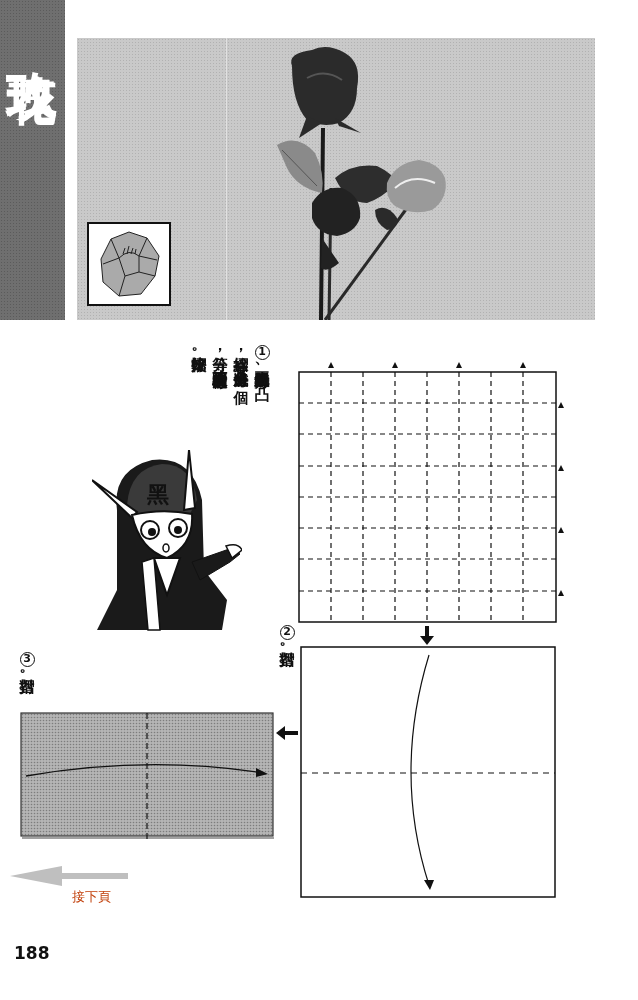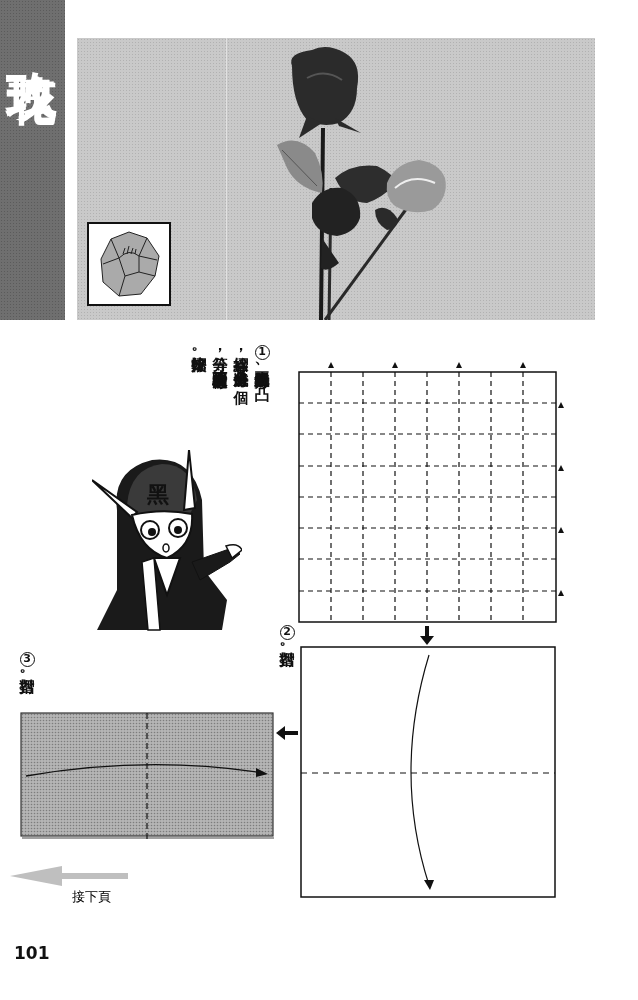--- a/index.html
+++ b/index.html
@@ -47,21 +47,21 @@
     color: #111;
   }
   .step-num {
     display: inline-block; width: 15px; height: 15px; border-radius: 50%;
     border: 1.5px solid #111; box-sizing: border-box;
     font-size: 11px; line-height: 12px; text-align: center; font-weight: bold;
   }
 
   .diagram { position: absolute; }
 
-  .next-label { left: 72px; top: 888px; font-size: 13px; color: #000000; }
+  .next-label { left: 72px; top: 888px; font-size: 13px; color: #c2410c; }
   .page-num { left: 14px; top: 943px; font-size: 17px; font-weight: bold; color: #111; font-family: "DejaVu Sans", sans-serif; }
 </style>
 </head>
 <body>
 
 <div class="abs title-strip"></div>
 <div class="abs title-text">玫瑰花</div>
 
 <div class="abs photo">
   <svg width="518" height="282" viewBox="0 0 518 282">
@@ -200,13 +200,13 @@
   <path d="M 8 66 Q 130 45 245 63" stroke="#111" stroke-width="1.3" fill="none"></path>
   <polygon points="238,58 250,64 238,67" fill="#111"></polygon>
 </svg>
 
 <svg class="diagram" style="left:10px; top:864px;" width="120" height="24" viewBox="0 0 120 24">
   <polygon points="0,12 52,2 52,22" fill="#bfbfbf"></polygon>
   <rect x="50" y="9" width="68" height="6" fill="#bfbfbf"></rect>
 </svg>
 <div class="abs next-label">接下頁</div>
 
-<div class="abs page-num">101</div>
+<div class="abs page-num">188</div>
 
 </body></html>

